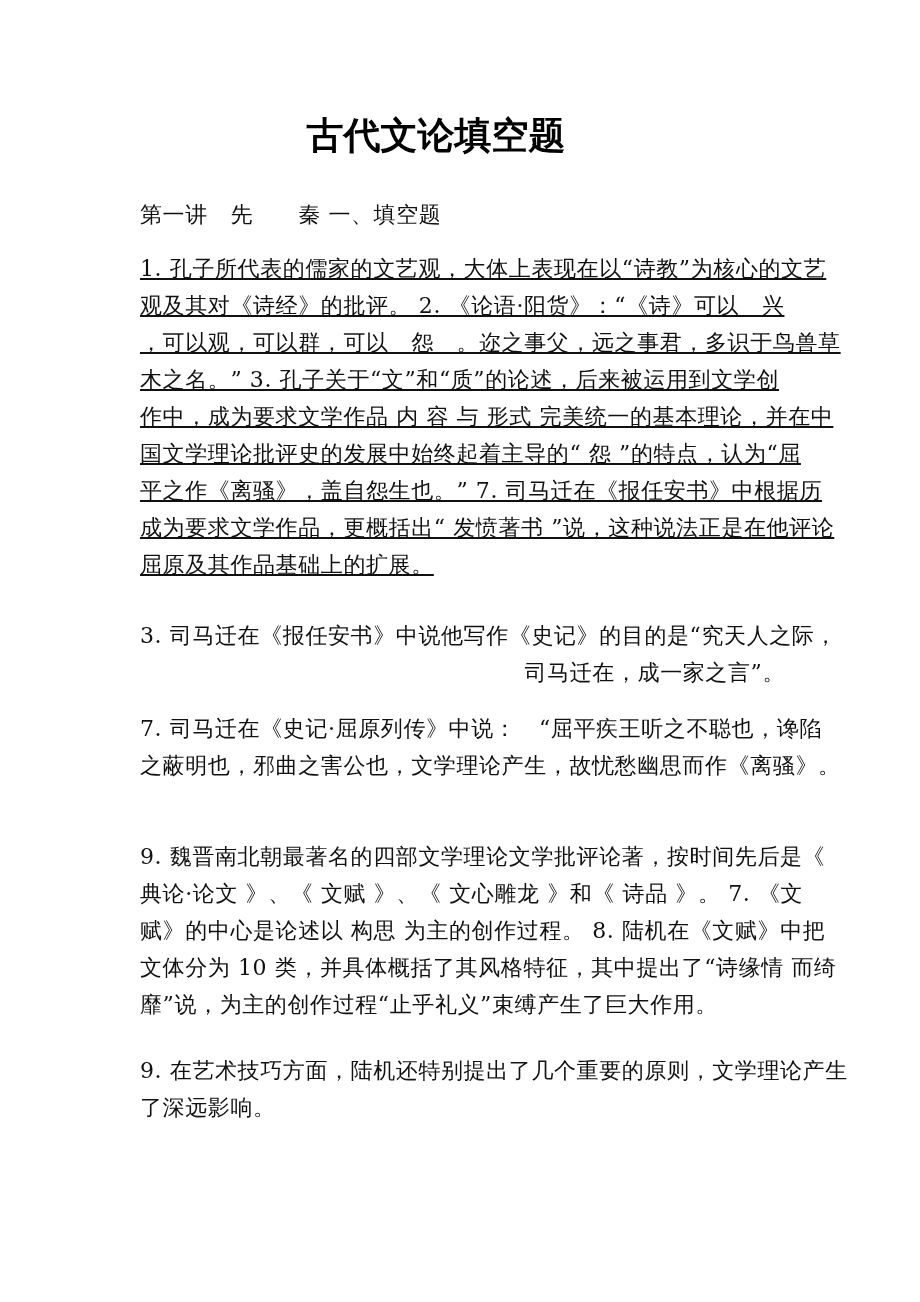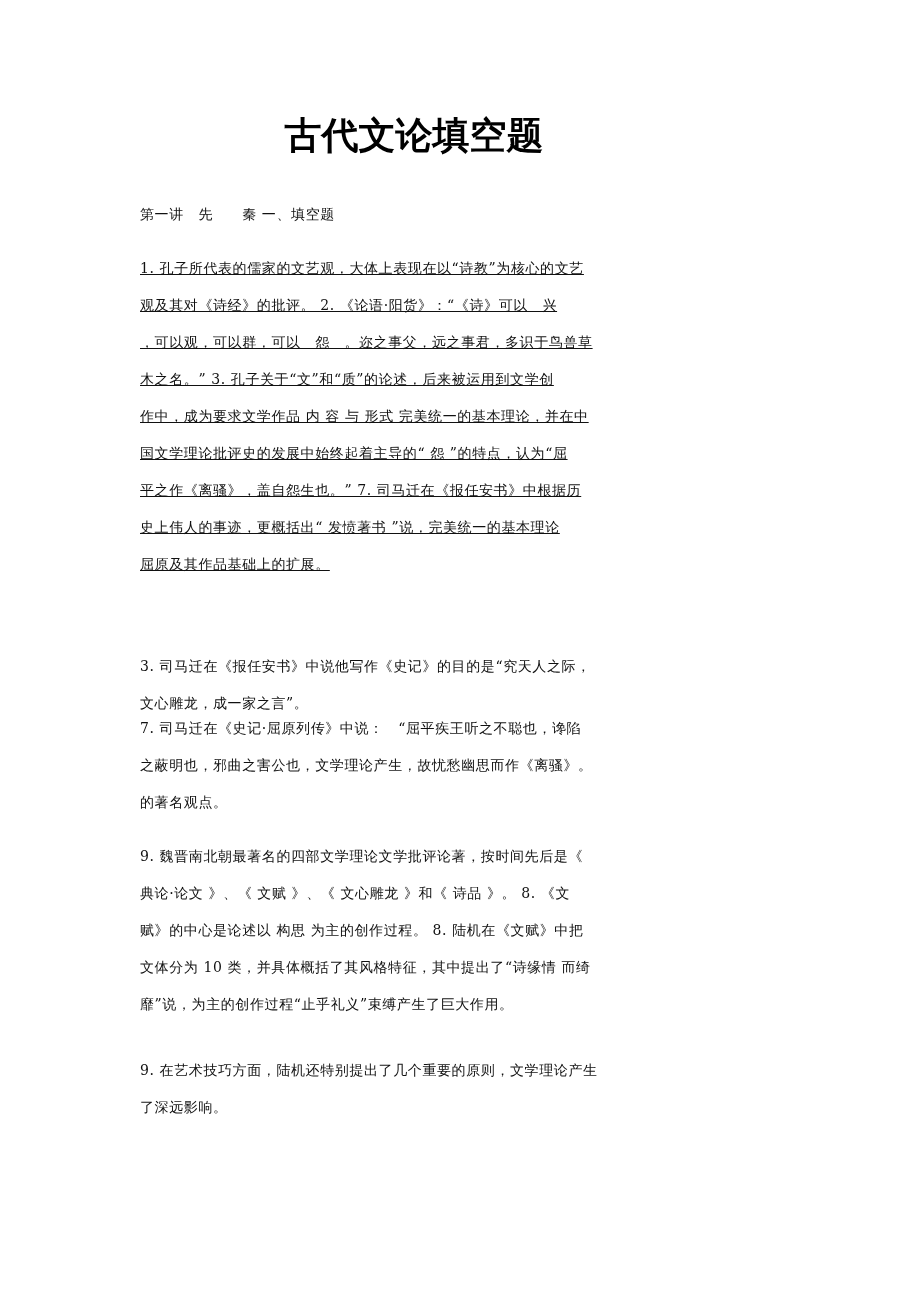--- a/index.html
+++ b/index.html
@@ -1,27 +1,27 @@
 <!DOCTYPE html>
 <html><head>
 <meta charset="utf-8">
 <style>
   html, body { margin: 0; padding: 0; background: #ffffff; }
   body { width: 920px; height: 1302px; position: relative; overflow: hidden;
          font-family: "DejaVu Serif", "Liberation Serif", serif; color: #111; }
   .page { position: absolute; left: 0; top: 0; width: 920px; height: 1302px; background: #fff; }
   .title { position: absolute; left: 0; width: 828px; top: 112px; text-align: center;
            font-family: "DejaVu Sans", "Liberation Sans", sans-serif; font-size: 37px;
-           font-weight: bold; letter-spacing: 0px; line-height: 48px; color: #000; }
+           font-weight: bold; letter-spacing: 0px; line-height: 48px; color: #000; padding-left: 22px; }
   .block { position: absolute; left: 140px; width: 645px; }
-  .line { display: block; height: 37px; line-height: 37px; font-size: 14px;
+  .line { display: block; height: 37px; line-height: 37px; font-size: 22px;
           white-space: pre; letter-spacing: 0.6px; color: #111; }
   .section-heading { top: 196px; }
   #p1 { top: 250px; text-decoration: underline; }
-  #p2 { top: 648px; }
+  #p2 { top: 617px; text-align: right; }
   #p3 { top: 710px; }
   #p4 { top: 838px; }
   #p5 { top: 1052px; }
 </style>
 </head>
 <body>
 
 <div class="page">
 
   <h1 class="title" style="margin:0;">古代文论填空题</h1>
@@ -31,38 +31,37 @@
   </div>
 
   <div class="block" id="p1">
     <span class="line">1. 孔子所代表的儒家的文艺观，大体上表现在以“诗教”为核心的文艺</span>
     <span class="line">观及其对《诗经》的批评。 2. 《论语·阳货》：“《诗》可以　兴</span>
     <span class="line">，可以观，可以群，可以　怨　。迩之事父，远之事君，多识于鸟兽草</span>
     <span class="line">木之名。” 3. 孔子关于“文”和“质”的论述，后来被运用到文学创</span>
     <span class="line">作中，成为要求文学作品 内 容 与 形式 完美统一的基本理论，并在中</span>
     <span class="line">国文学理论批评史的发展中始终起着主导的“ 怨 ”的特点，认为“屈</span>
     <span class="line">平之作《离骚》，盖自怨生也。” 7. 司马迁在《报任安书》中根据历</span>
-    <span class="line">史上伟人的事迹，更概括出“ 发愤著书 ”说，完美统一的基本理论</span>
+    <span class="line">成为要求文学作品，更概括出“ 发愤著书 ”说，这种说法正是在他评论</span>
     <span class="line">屈原及其作品基础上的扩展。</span>
   </div>
 
   <div class="block" id="p2">
     <span class="line">3. 司马迁在《报任安书》中说他写作《史记》的目的是“究天人之际，</span>
-    <span class="line">文心雕龙，成一家之言”。</span>
+    <span class="line">司马迁在，成一家之言”。</span>
   </div>
 
   <div class="block" id="p3">
     <span class="line">7. 司马迁在《史记·屈原列传》中说：　“屈平疾王听之不聪也，谗陷</span>
     <span class="line">之蔽明也，邪曲之害公也，文学理论产生，故忧愁幽思而作《离骚》。</span>
-    <span class="line">的著名观点。</span>
   </div>
 
   <div class="block" id="p4">
     <span class="line">9. 魏晋南北朝最著名的四部文学理论文学批评论著，按时间先后是《</span>
-    <span class="line">典论·论文 》、《 文赋 》、《 文心雕龙 》和《 诗品 》。 8. 《文</span>
+    <span class="line">典论·论文 》、《 文赋 》、《 文心雕龙 》和《 诗品 》。 7. 《文</span>
     <span class="line">赋》的中心是论述以 构思 为主的创作过程。 8. 陆机在《文赋》中把</span>
     <span class="line">文体分为 10 类，并具体概括了其风格特征，其中提出了“诗缘情 而绮</span>
     <span class="line">靡”说，为主的创作过程“止乎礼义”束缚产生了巨大作用。</span>
   </div>
 
   <div class="block" id="p5">
     <span class="line">9. 在艺术技巧方面，陆机还特别提出了几个重要的原则，文学理论产生</span>
     <span class="line">了深远影响。</span>
   </div>
 

